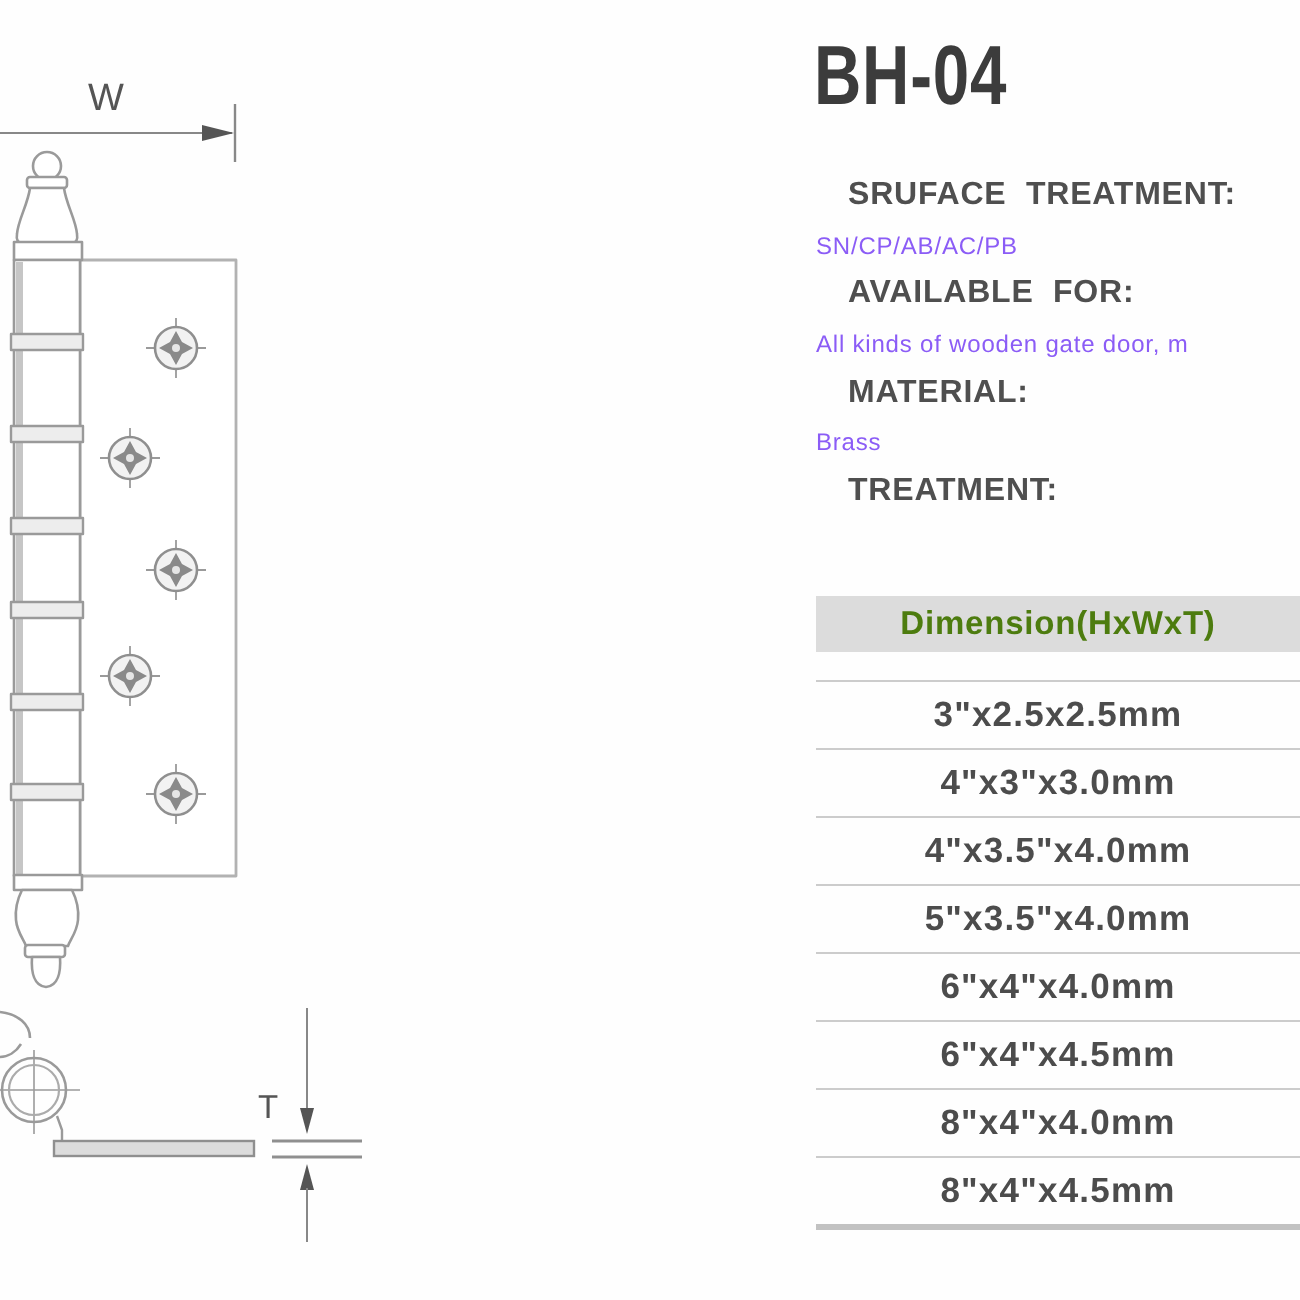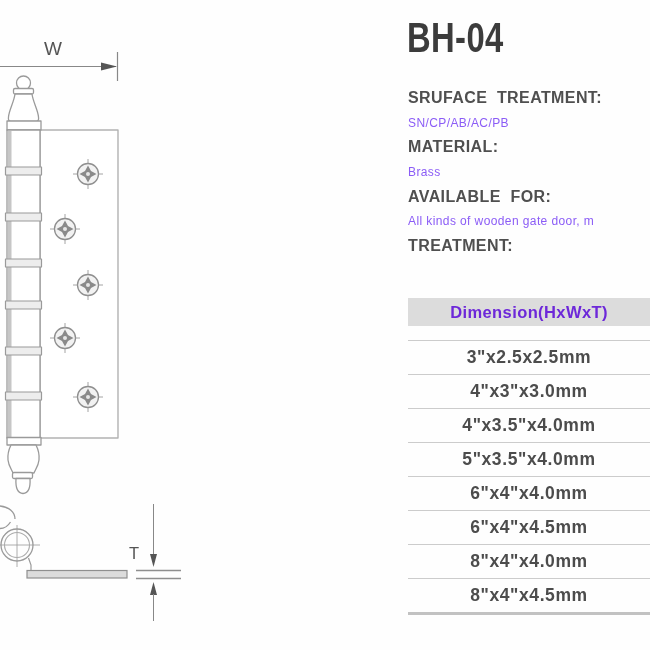--- a/index.html
+++ b/index.html
@@ -11,30 +11,30 @@
   .drawing{position:absolute;left:0;top:0;}
   .title{
     position:absolute;left:407px;top:14px;margin:0;
     font-size:42px;font-weight:bold;color:#3c3c3c;
     transform:scaleX(0.78);transform-origin:left top;
     white-space:nowrap;letter-spacing:0.5px;
   }
   .specs{position:absolute;left:408px;top:86px;width:242px;}
   .spec-label{
     height:24.7px;line-height:24.7px;font-size:16px;font-weight:bold;
-    color:#4f4f4f;white-space:pre;letter-spacing:0.4px;overflow:visible;
+    color:#4f4f4f;white-space:pre;letter-spacing:0.4px;overflow:visible;margin-left:16px;
   }
   .spec-value{
     height:24.7px;line-height:24.7px;font-size:12px;
     color:#8b5cf6;white-space:pre;letter-spacing:0.4px;overflow:visible;
   }
   .dim-table{position:absolute;left:408px;top:298px;width:242px;}
   .thead{
     height:28px;line-height:28px;background:#dcdcdc;
-    text-align:center;font-size:16.5px;font-weight:bold;color:#6d28d9;
+    text-align:center;font-size:16.5px;font-weight:bold;color:#4d7c0f;
     letter-spacing:0.4px;
   }
   .tbody{margin-top:14px;border-top:1px solid #cccccc;}
   .trow{
     height:33px;line-height:33px;border-bottom:1px solid #cccccc;
     text-align:center;font-size:17.5px;font-weight:bold;color:#4c4c4c;
     letter-spacing:0.6px;white-space:nowrap;
   }
   .trow:last-child{border-bottom:3px solid #c2c2c2;}
   svg text{font-family:"Liberation Sans", sans-serif;}
@@ -124,26 +124,26 @@
   </svg>
 
   <h1 class="title">BH-04</h1>
 
   <div class="specs">
     <div>
       <div class="spec-label">SRUFACE  TREATMENT:</div>
       <div class="spec-value">SN/CP/AB/AC/PB</div>
     </div>
     <div>
+      <div class="spec-label">AVAILABLE  FOR:</div>
+      <div class="spec-value">All kinds of wooden gate door, m</div>
+    </div>
+    <div>
       <div class="spec-label">MATERIAL:</div>
       <div class="spec-value">Brass</div>
-    </div>
-    <div>
-      <div class="spec-label">AVAILABLE  FOR:</div>
-      <div class="spec-value">All kinds of wooden gate door, m</div>
     </div>
     <div>
       <div class="spec-label">TREATMENT:</div>
     </div>
   </div>
 
   <div class="dim-table">
     <div class="thead">Dimension(HxWxT)</div>
     <div class="tbody">
       <div class="trow">3"x2.5x2.5mm</div>

